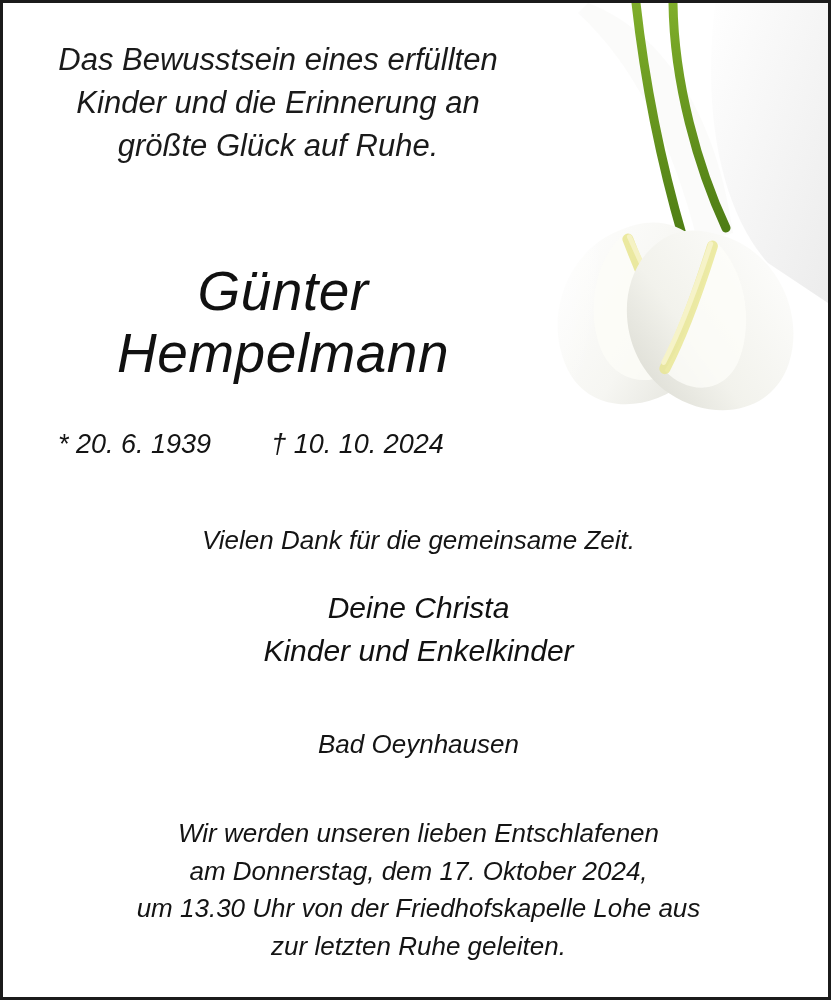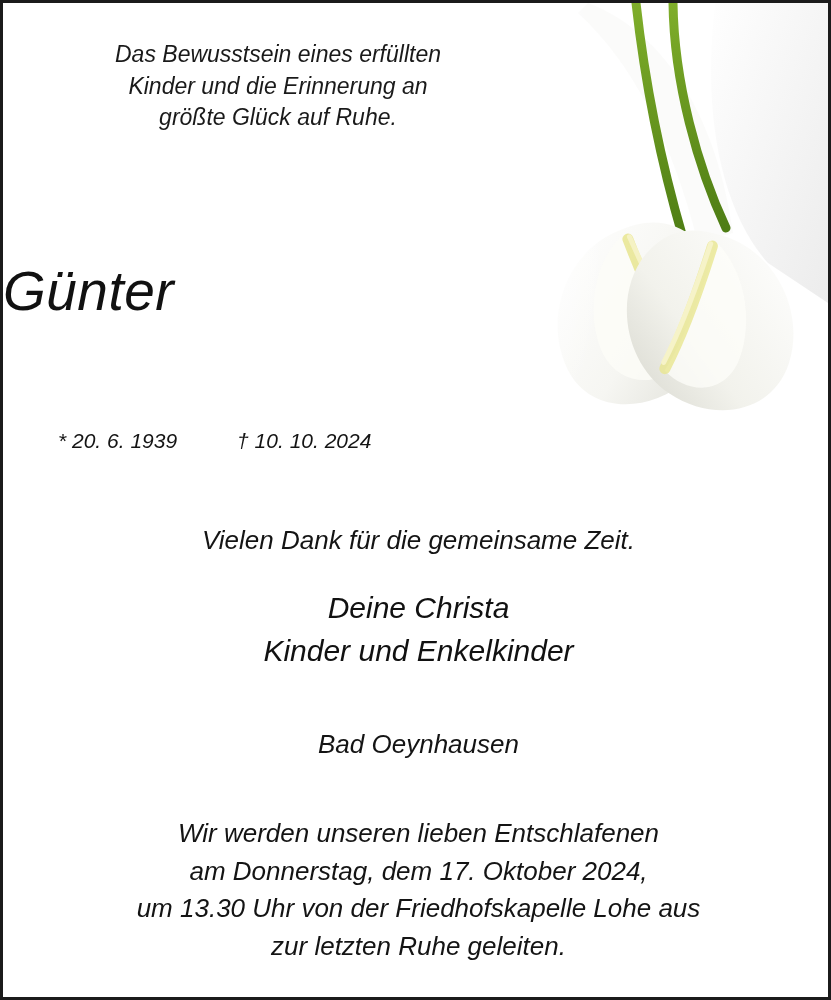--- a/index.html
+++ b/index.html
@@ -34,46 +34,46 @@
     width: 100%;
     height: 100%;
   }
   .verse {
     position: absolute;
     top: 36px;
     left: 40px;
     width: 470px;
     text-align: center;
     font-style: italic;
-    font-size: 23px;
+    font-size: 31px;
     line-height: 1.38;
     color: #1a1a1a;
   }
   .name-block {
     position: absolute;
     top: 258px;
     left: 0;
     width: 560px;
-    text-align: left;
+    text-align: center;
   }
   .name-line {
     font-style: italic;
     font-weight: normal;
     font-size: 55px;
     line-height: 1.12;
     color: #111111;
     letter-spacing: 0.5px;
   }
   .dates {
     position: absolute;
     top: 426px;
     left: 55px;
     width: 520px;
     font-style: italic;
-    font-size: 21px;
+    font-size: 27px;
     color: #141414;
     display: flex;
     justify-content: flex-start;
     gap: 60px;
   }
   .thanks {
     position: absolute;
     top: 522px;
     left: 0;
     width: 831px;
@@ -174,20 +174,21 @@
   <div class="content">
 
     <div class="verse">
       <div>Das Bewusstsein eines erfüllten</div>
       <div>Kinder und die Erinnerung an</div>
       <div>größte Glück auf Ruhe.</div>
     </div>
 
     <div class="name-block">
       <div class="name-line">Günter</div>
+      <div class="name-line">Hempelmann</div>
     </div>
 
     <div class="dates">
       <span>* 20. 6. 1939</span>
       <span>† 10. 10. 2024</span>
     </div>
 
     <div class="thanks">Vielen Dank für die gemeinsame Zeit.</div>
 
     <div class="family">

